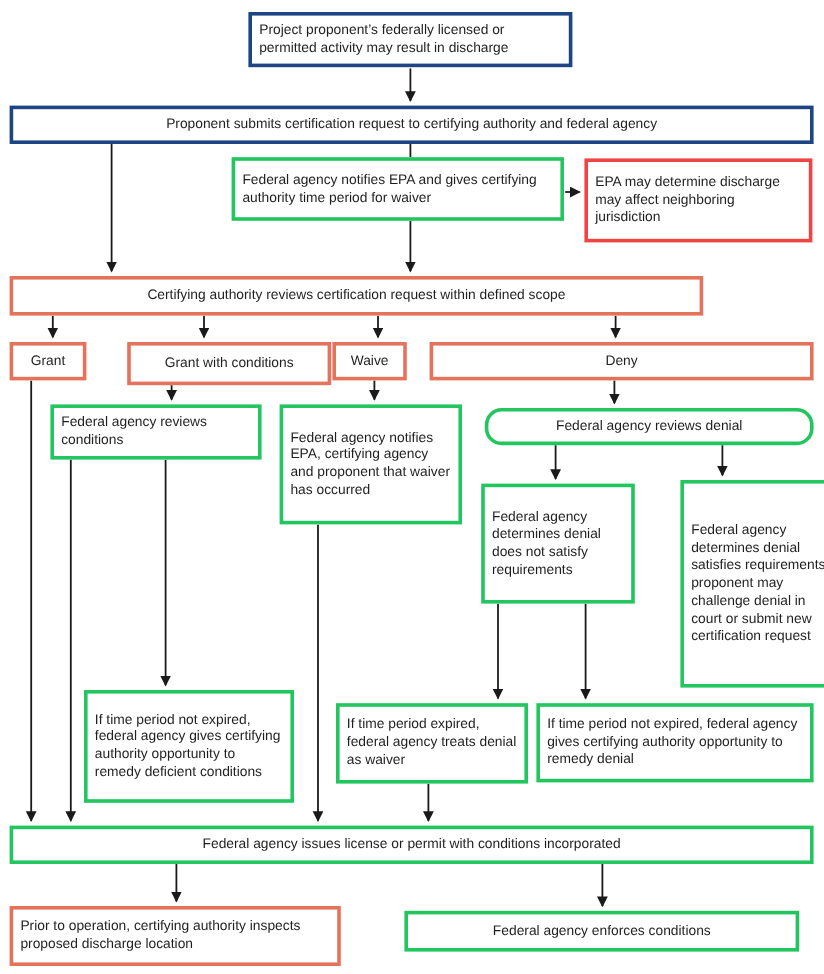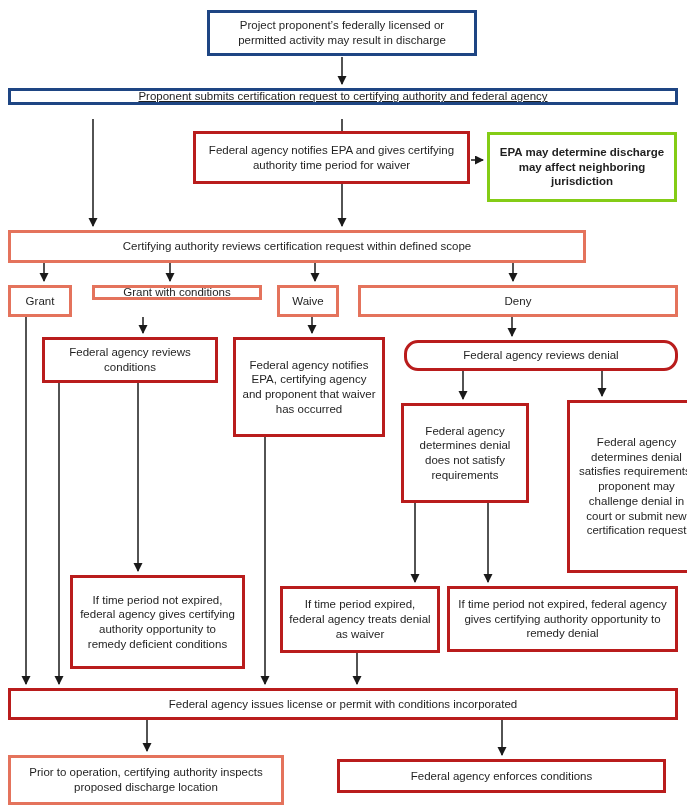--- a/index.html
+++ b/index.html
@@ -14,30 +14,29 @@
     position:absolute; left:0; top:0; width:687px; height:812px;
     z-index:0;
   }
   #nodes-layer { position:absolute; left:0; top:0; width:687px; height:812px; z-index:1; }
   .node {
     position:absolute;
     box-sizing:border-box;
     display:flex;
     align-items:center;
     justify-content:center;
-    text-align:center;
     background:#ffffff;
     padding:2px 6px;
     font-size:11.5px;
     line-height:1.28;
     color:#1f1f1f;
   }
   .node.navy  { border:3px solid #1e4583; }
-  .node.green { border:3px solid #b91c1c; }
-  .node.teal  { border:3px solid #84cc16;font-weight:bold; }
+  .node.green { border:3px solid #22c55e; }
+  .node.teal  { border:3px solid #ef4444; }
   .node.red   { border:3px solid #e4735c; }
 </style>
 </head>
 <body>
 
 <div id="canvas">
   <svg id="edges-layer" width="687" height="812" viewBox="0 0 687 812" xmlns="http://www.w3.org/2000/svg">
     <defs>
       <marker id="arrowhead" markerWidth="10" markerHeight="10" refX="8" refY="4.5" orient="auto" markerUnits="userSpaceOnUse">
         <path d="M0,0 L9,4.5 L0,9 Z" fill="#1a1a1a"></path>
@@ -66,36 +65,36 @@
         <line x1="488" y1="503" x2="488" y2="582" stroke="#1a1a1a" stroke-width="1.5" marker-end="url(#arrowhead)"></line>
         <line x1="357" y1="653" x2="357" y2="684" stroke="#1a1a1a" stroke-width="1.5" marker-end="url(#arrowhead)"></line>
         <line x1="147" y1="720" x2="147" y2="751" stroke="#1a1a1a" stroke-width="1.5" marker-end="url(#arrowhead)"></line>
         <line x1="502" y1="720" x2="502" y2="755" stroke="#1a1a1a" stroke-width="1.5" marker-end="url(#arrowhead)"></line>
       </g>
   </svg>
   <div id="nodes-layer">
       <div class="node navy" style="left: 207px; top: 10px; width: 270px; height: 46px;">
         <span>Project proponent’s federally licensed or permitted activity may result in discharge</span>
       </div>
-      <div class="node navy" style="left: 8px; top: 88px; width: 670px; height: 17px; text-decoration: underline;">
+      <div class="node navy" style="left: 8px; top: 88px; width: 670px; height: 32px;">
         <span>Proponent submits certification request to certifying authority and federal agency</span>
       </div>
       <div class="node green" style="left: 193px; top: 131px; width: 277px; height: 53px;">
         <span>Federal agency notifies EPA and gives certifying authority time period for waiver</span>
       </div>
       <div class="node teal" style="left: 487px; top: 132px; width: 190px; height: 70px;">
         <span>EPA may determine discharge may affect neighboring jurisdiction</span>
       </div>
       <div class="node red" style="left: 8px; top: 230px; width: 578px; height: 33px;">
         <span>Certifying authority reviews certification request within defined scope</span>
       </div>
       <div class="node red" style="left: 8px; top: 285px; width: 64px; height: 32px;">
         <span>Grant</span>
       </div>
-      <div class="node red" style="left: 92px; top: 285px; width: 170px; height: 15px;">
+      <div class="node red" style="left: 106px; top: 285px; width: 170px; height: 36px;">
         <span>Grant with conditions</span>
       </div>
       <div class="node red" style="left: 277px; top: 285px; width: 62px; height: 32px;">
         <span>Waive</span>
       </div>
       <div class="node red" style="left: 358px; top: 285px; width: 320px; height: 32px;">
         <span>Deny</span>
       </div>
       <div class="node green" style="left: 42px; top: 337px; width: 176px; height: 46px;">
         <span>Federal agency reviews conditions</span>

